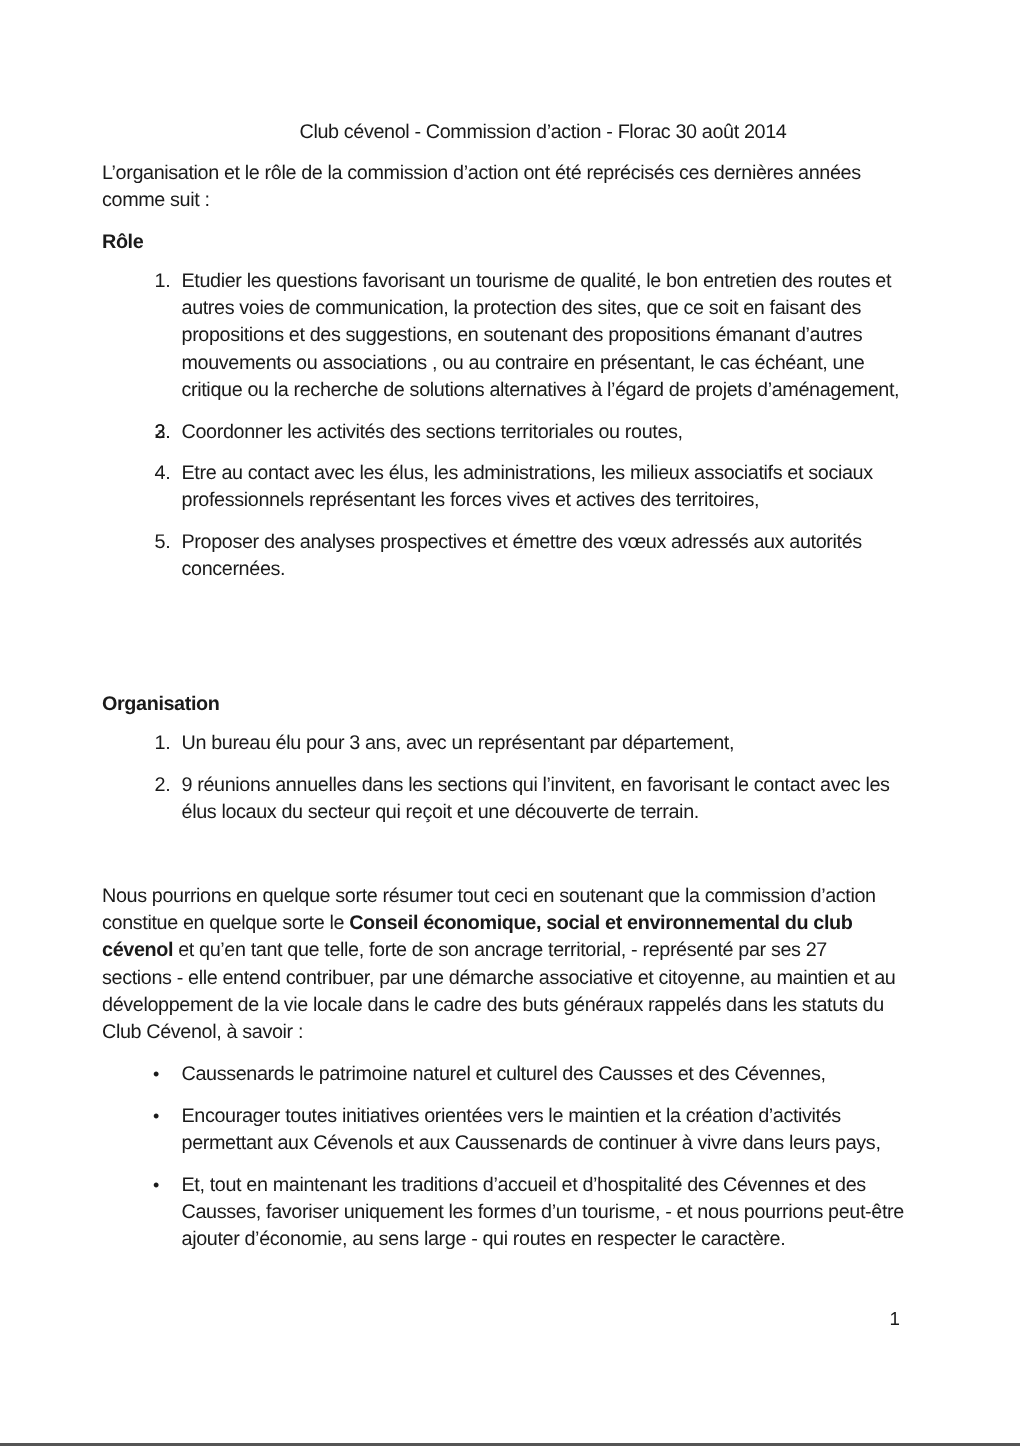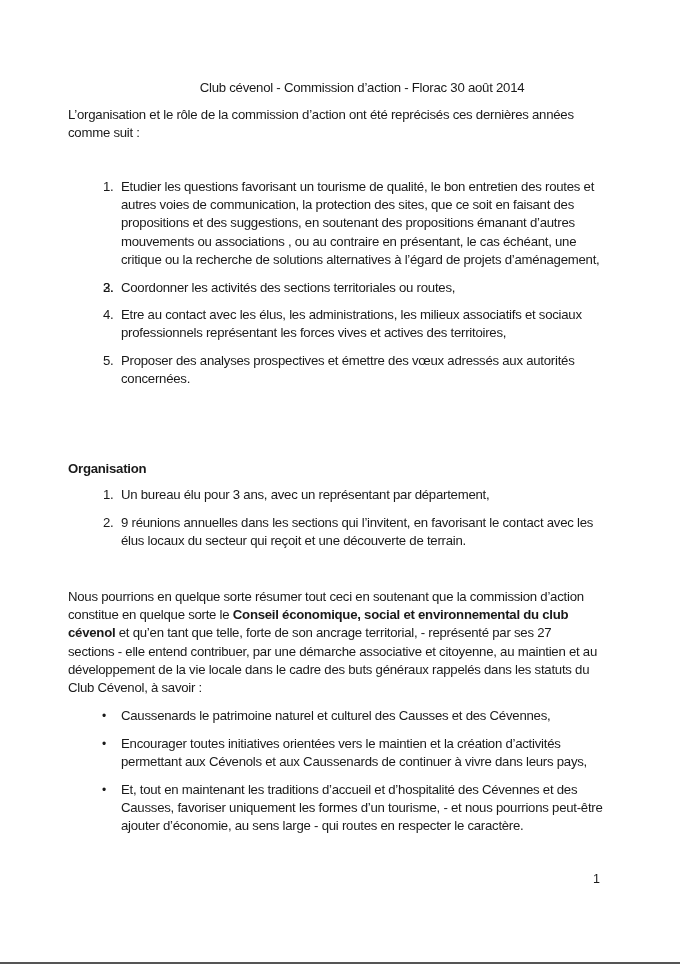--- a/index.html
+++ b/index.html
@@ -29,20 +29,21 @@
     .page-number { position: absolute; top: 872px; left: 593px; font-size: 12.5px; }
   </style>
 </head>
 <body>
 
 <div class="page">
   <div class="title">Club cévenol  -  Commission d’action  - Florac 30 août 2014</div>
 
   <div class="block intro">L’organisation et le rôle de la commission d’action ont été reprécisés ces dernières années comme suit :</div>
 
+  <div class="block heading role-h">Rôle</div>
 
   <ol class="list role-list">
     <li><span class="num">1.</span><span>Etudier les questions favorisant un tourisme de qualité, le bon entretien des routes et autres voies de communication, la protection des sites, que ce soit en faisant des propositions et des suggestions, en soutenant des propositions émanant d’autres mouvements ou associations , ou au contraire en présentant, le cas échéant, une critique ou la recherche de solutions alternatives à l’égard de projets d’aménagement,</span></li>
     <li><span class="num">2.</span></li>
     <li><span class="num">3.</span><span>Coordonner les activités des sections territoriales ou routes,</span></li>
     <li><span class="num">4.</span><span>Etre au contact avec les élus, les administrations, les milieux associatifs et sociaux professionnels représentant les forces vives et actives des territoires,</span></li>
     <li><span class="num">5.</span><span>Proposer des analyses prospectives et émettre des vœux adressés aux autorités concernées.</span></li>
   </ol>
 
   <div class="block heading org-h">Organisation</div>

